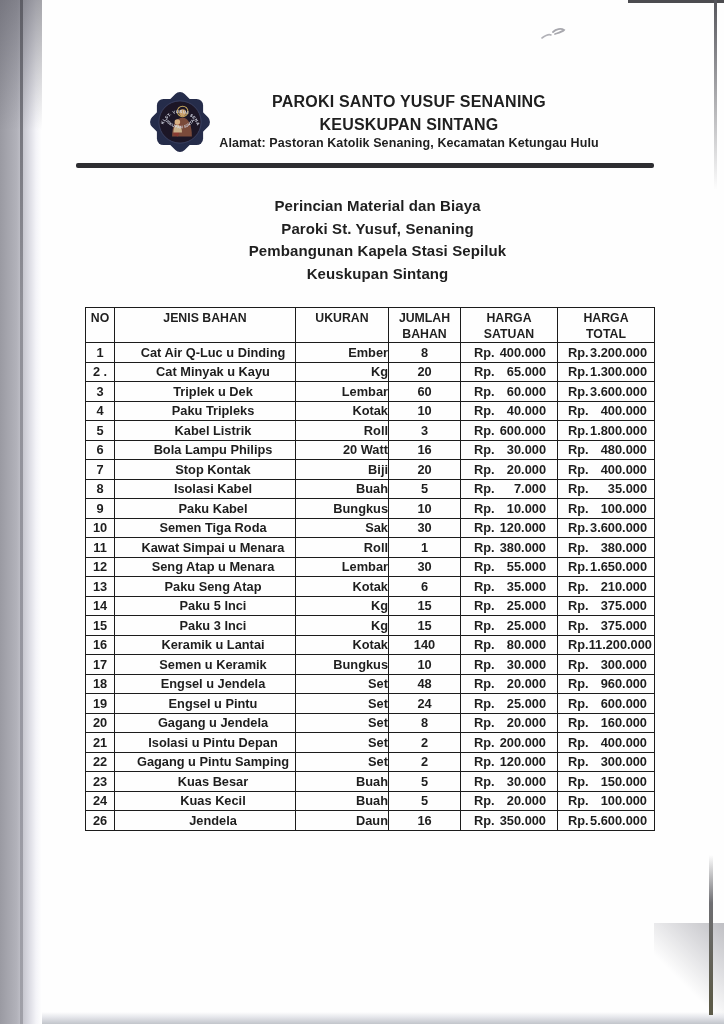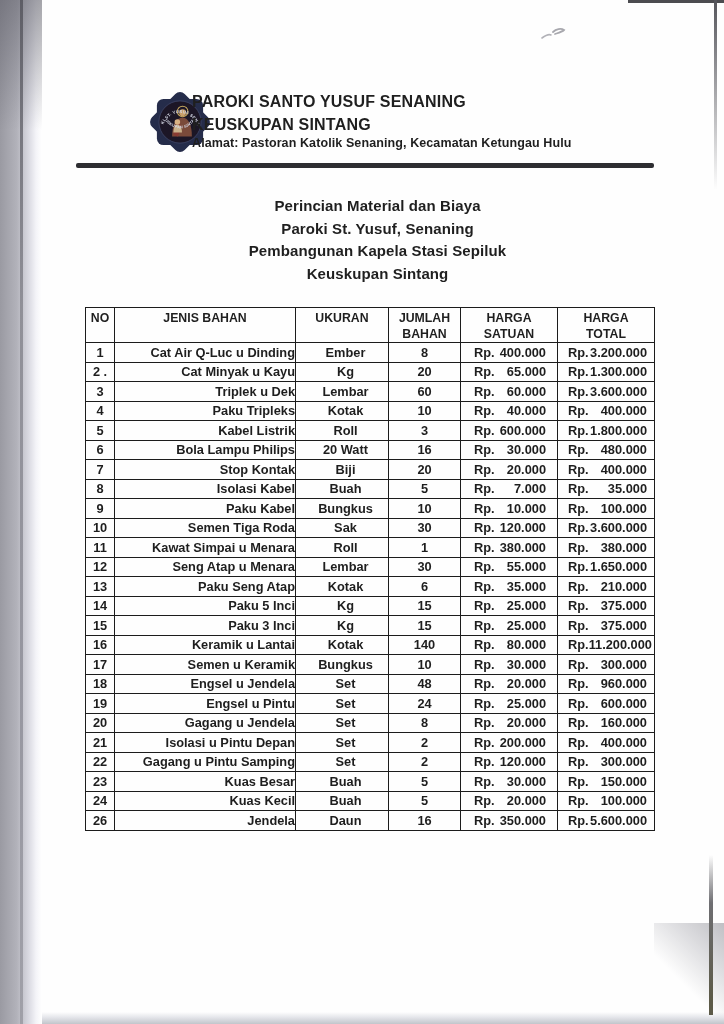--- a/index.html
+++ b/index.html
@@ -18,37 +18,37 @@
   .edge-right-top{position:absolute;left:714px;top:0;width:3px;height:190px;z-index:5;pointer-events:none;
     background:linear-gradient(180deg,#55555b,rgba(120,120,128,0));}
   .edge-right-bottom{position:absolute;left:709px;top:855px;width:4px;height:160px;z-index:5;pointer-events:none;
     background:linear-gradient(180deg,rgba(110,110,115,0),#6e6e72 30%,#5c5a48 90%);}
   .corner-br{position:absolute;right:0;bottom:6px;width:70px;height:95px;z-index:4;pointer-events:none;
     background:linear-gradient(225deg,rgba(140,140,148,.55) 0%,rgba(160,160,168,.35) 30%,rgba(200,200,208,0) 62%);}
   .edge-bottom{position:absolute;left:12px;right:0;bottom:0;height:12px;z-index:4;pointer-events:none;
     background:linear-gradient(0deg,#c2c5cb 0%,#e4e5ea 55%,rgba(244,244,248,0) 100%);}
   .smudge{position:absolute;left:538px;top:22px;z-index:3;}
   
-  .letterhead-text{position:absolute;left:192px;top:90px;width:450px;text-align:left;}
+  .letterhead-text{position:absolute;left:184px;top:90px;width:450px;text-align:center;}
   .lh-line{font-size:16px;font-weight:bold;line-height:23px;letter-spacing:.2px;}
   .lh-address{font-size:12.5px;font-weight:bold;letter-spacing:.1px;}
   .logo{position:absolute;left:147px;top:89px;}
   .rule{position:absolute;left:76px;top:163px;width:578px;height:5px;background:#2e2e31;border-radius:2px;}
   
   .doc-title{position:absolute;left:0;top:195px;width:724px;text-align:center;}
   .doc-title div{font-size:15px;font-weight:bold;line-height:22.5px;letter-spacing:.1px;padding-left:31px;}
   
   .tbl-wrap{position:absolute;left:85px;top:307px;}
   table{border-collapse:collapse;table-layout:fixed;width:570px;}
   th,td{border:1.5px solid #1c1c1c;overflow:hidden;white-space:nowrap;}
   th{vertical-align:top;padding:2px 0 0 0;font-size:12.3px;font-weight:bold;line-height:16px;height:32px;text-align:center;}
   td{height:18.5px;padding:0;font-size:12.8px;font-weight:bold;vertical-align:middle;color:#1e1e1e;}
   .c-no{text-align:center;}
-  .c-jenis{padding-left:16px;text-align:right;}
-  .c-ukuran{padding-left:7px;text-align:center;}
+  .c-jenis{padding-left:16px;text-align:center;}
+  .c-ukuran{padding-left:7px;text-align:right;}
   .c-jumlah{text-align:center;}
   .price{display:flex;justify-content:space-between;align-items:center;height:100%;}
   .c-satuan .price{padding:0 11px 0 13px;}
   .c-total .price{padding:0 7px 0 10px;}
 </style>
 </head>
 <body>
 
 <div class="page">
 

